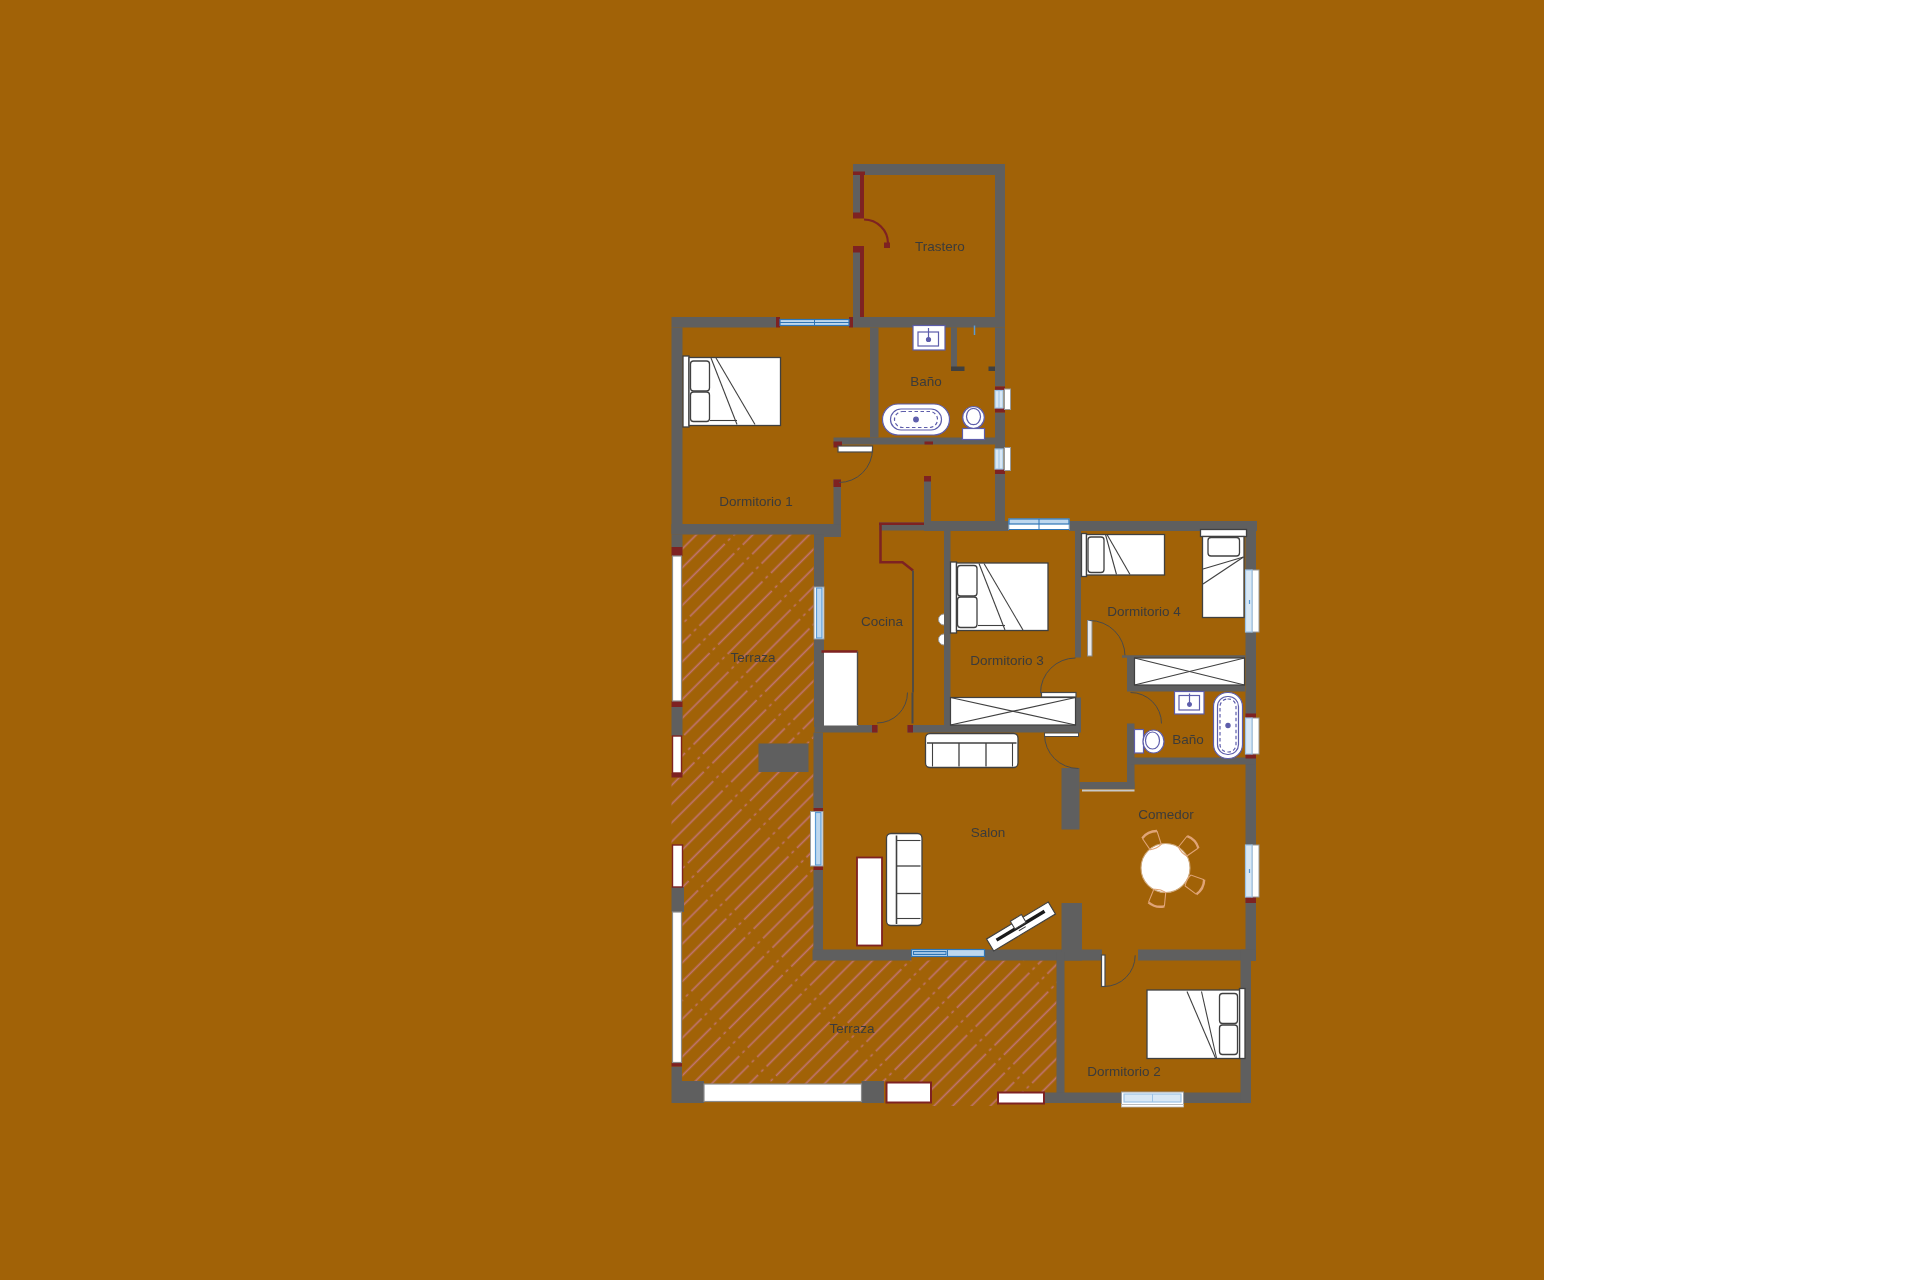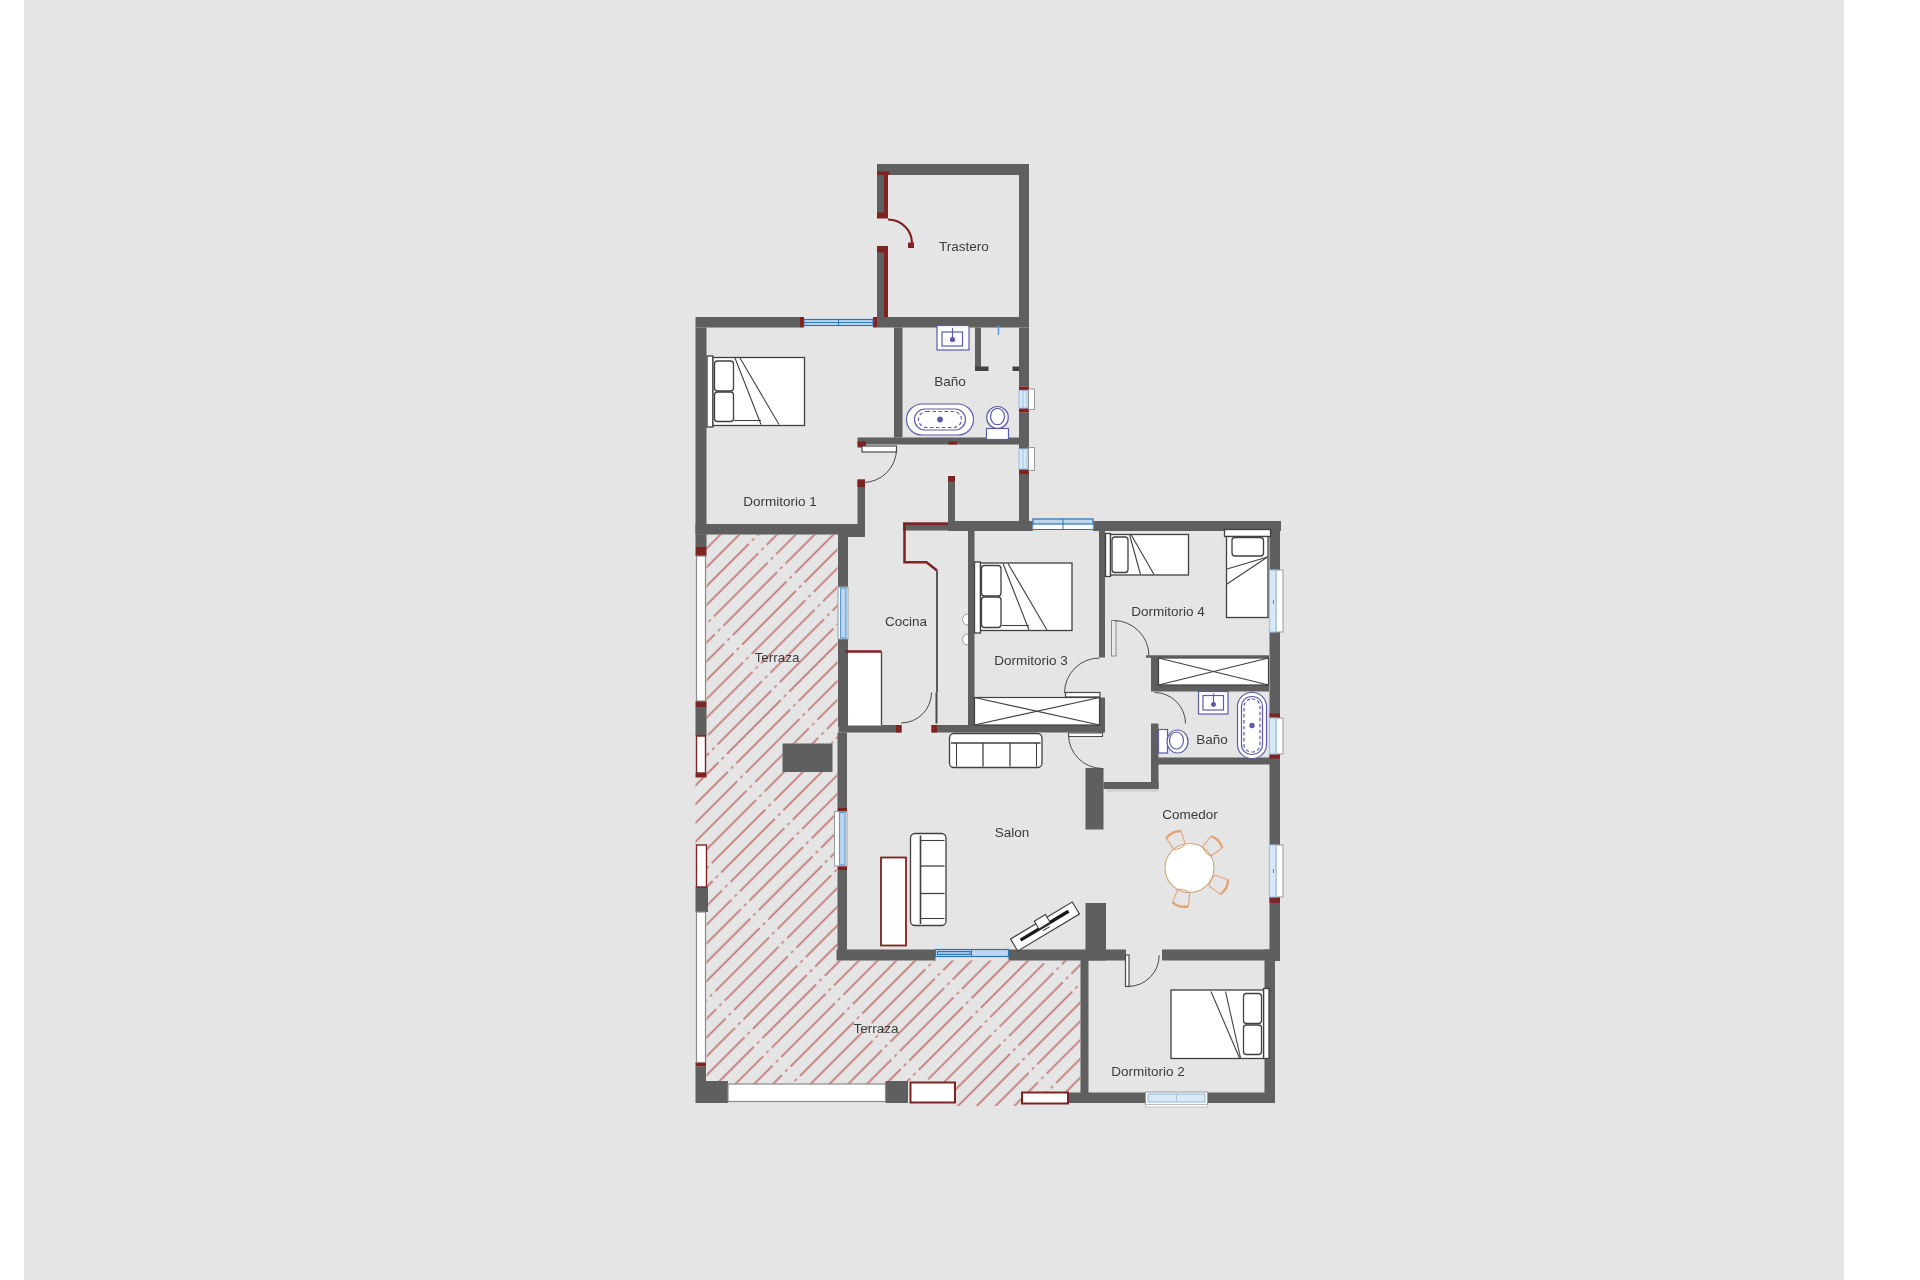--- a/index.html
+++ b/index.html
@@ -1,16 +1,16 @@
 <!DOCTYPE html>
 <html><head>
 <meta charset="utf-8">
 <style>
   html,body{margin:0;padding:0;background:#ffffff;-webkit-font-smoothing:antialiased;}
-  .plan{position:relative;width:1820px;height:1280px;background:#e5e5e5;overflow:hidden;margin-left:24px;}
+  .plan{position:relative;width:1544px;height:1280px;background:#a16207;overflow:hidden;}
   text{font-family:"Liberation Sans",sans-serif;fill:#3b3b3b;}
 </style>
 </head>
 <body>
 <div class="plan">
 <svg width="1920" height="1280" viewBox="0 0 1920 1280">
 <defs>
 <pattern id="hatch" width="88" height="13.3" patternUnits="userSpaceOnUse" patternTransform="rotate(-45)">
   <line x1="0" y1="6" x2="40" y2="6" stroke="#c0736f" stroke-width="1.55"></line>
   <line x1="44.5" y1="6" x2="47.5" y2="6" stroke="#c0736f" stroke-width="1.55"></line>

